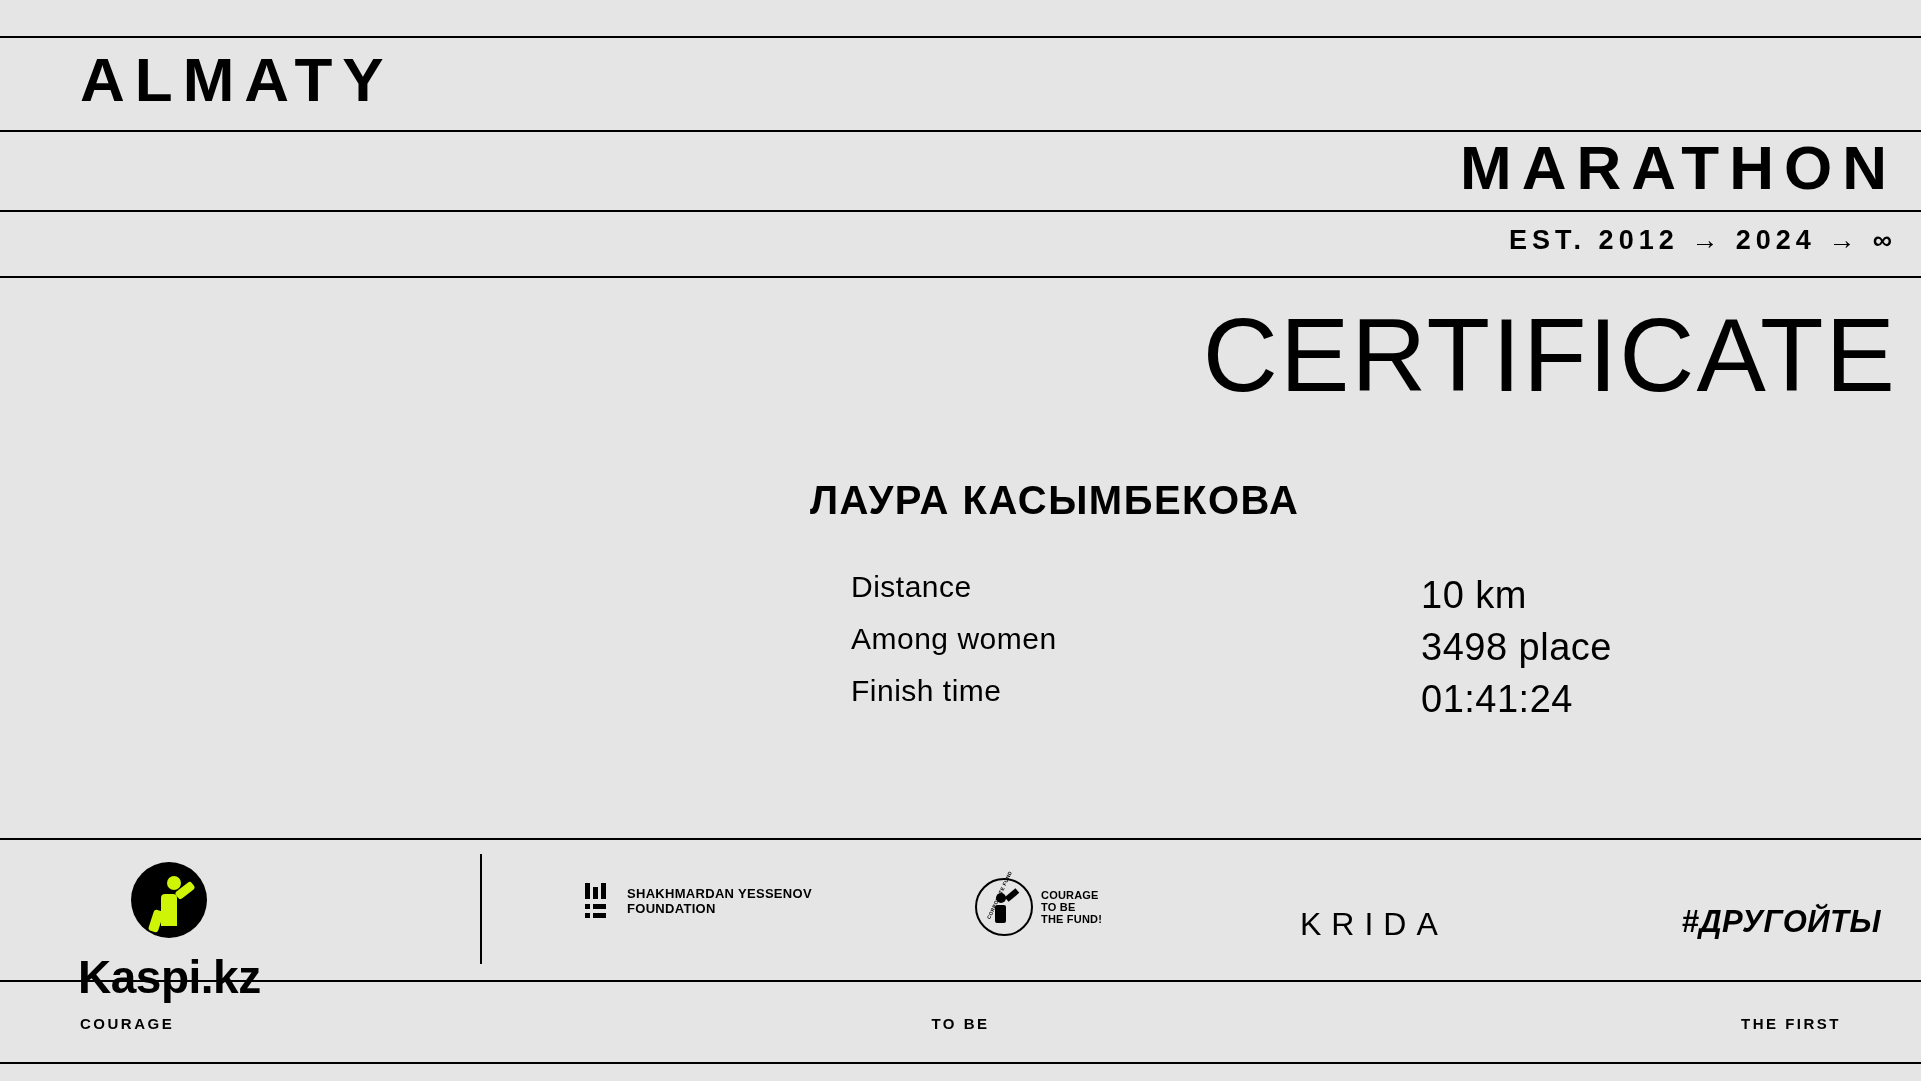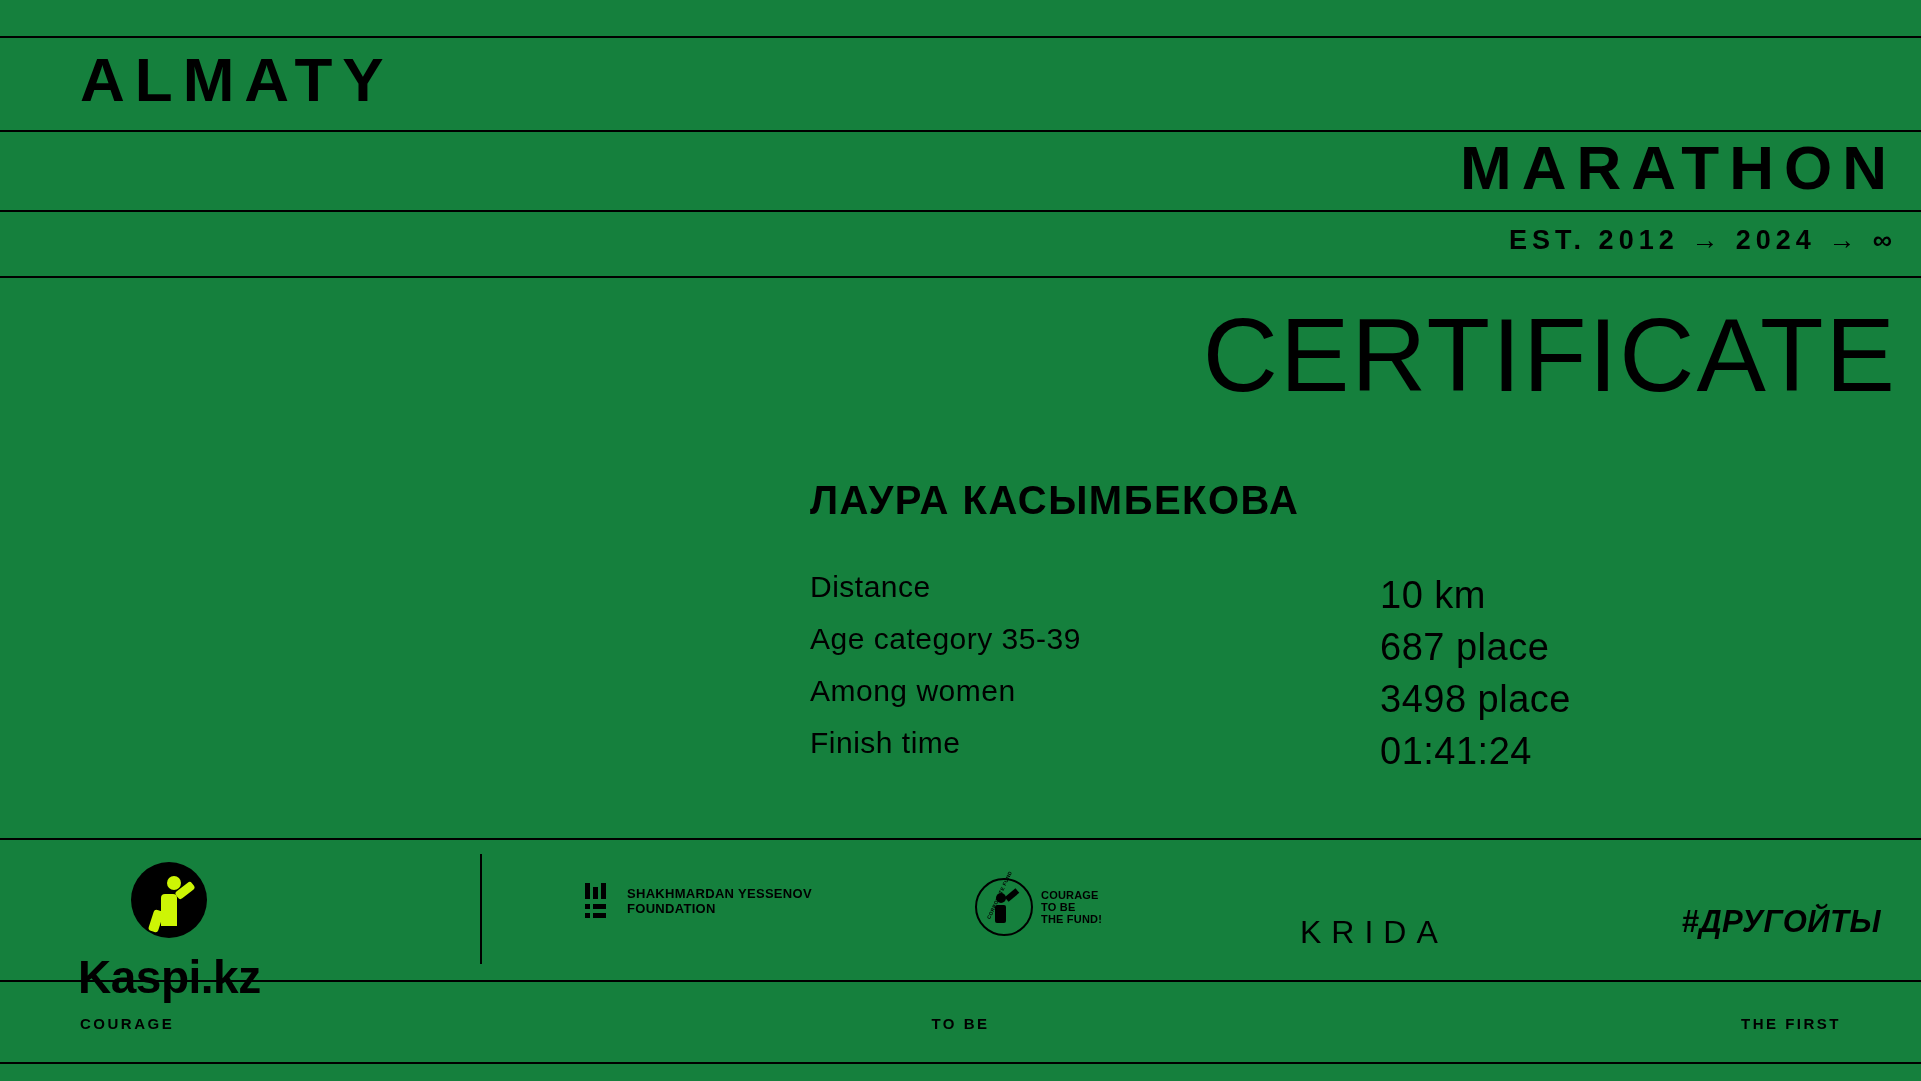--- a/index.html
+++ b/index.html
@@ -11,21 +11,21 @@
     width: 1921px;
     height: 1081px;
     overflow: hidden;
     font-family: "Liberation Sans", sans-serif;
     color: #000;
     position: relative;
   }
   .cert {
     position: absolute;
     inset: 0;
-    background: #15803d;
+    background: #e5e5e5;
   }
 
   
   .rule {
     position: absolute;
     left: 0;
     width: 1921px;
     height: 0;
     border-top: 2px solid #000;
   }
@@ -96,20 +96,21 @@
   
   .stats {
     position: absolute;
     left: 810px;
     top: 570px;
     width: 1080px;
   }
   .stat-row {
     position: relative;
     height: 52px;
+    margin-left: 41px;
   }
   .stat-label {
     position: absolute;
     left: 0;
     top: 0;
     font-size: 30px;
     letter-spacing: 0.5px;
     white-space: nowrap;
   }
   .stat-value {
@@ -281,21 +282,20 @@
     letter-spacing: 0.2px;
   }
   .krida {
     position: absolute;
     left: 1300px;
     top: 68px;
     font-size: 32px;
     font-weight: 400;
     letter-spacing: 10px;
     white-space: nowrap;
-    margin-top: 8px;
   }
   .drugoity {
     position: absolute;
     right: 40px;
     top: 66px;
     font-size: 31px;
     font-weight: 700;
     font-style: italic;
     letter-spacing: 0.5px;
     white-space: nowrap;
@@ -339,24 +339,20 @@
   <div class="est">EST. 2012 → 2024 → ∞</div>
 
   <div class="title">CERTIFICATE</div>
 
   <div class="runner-name">ЛАУРА КАСЫМБЕКОВА</div>
 
   <div class="stats">
     <div class="stat-row">
       <span class="stat-label">Distance</span>
       <span class="stat-value">10 km</span>
-    </div>
-    <div class="stat-row">
-      <span class="stat-label">Age category 35-39</span>
-      <span class="stat-value">687 place</span>
     </div>
     <div class="stat-row">
       <span class="stat-label">Among women</span>
       <span class="stat-value">3498 place</span>
     </div>
     <div class="stat-row">
       <span class="stat-label">Finish time</span>
       <span class="stat-value">01:41:24</span>
     </div>
   </div>

